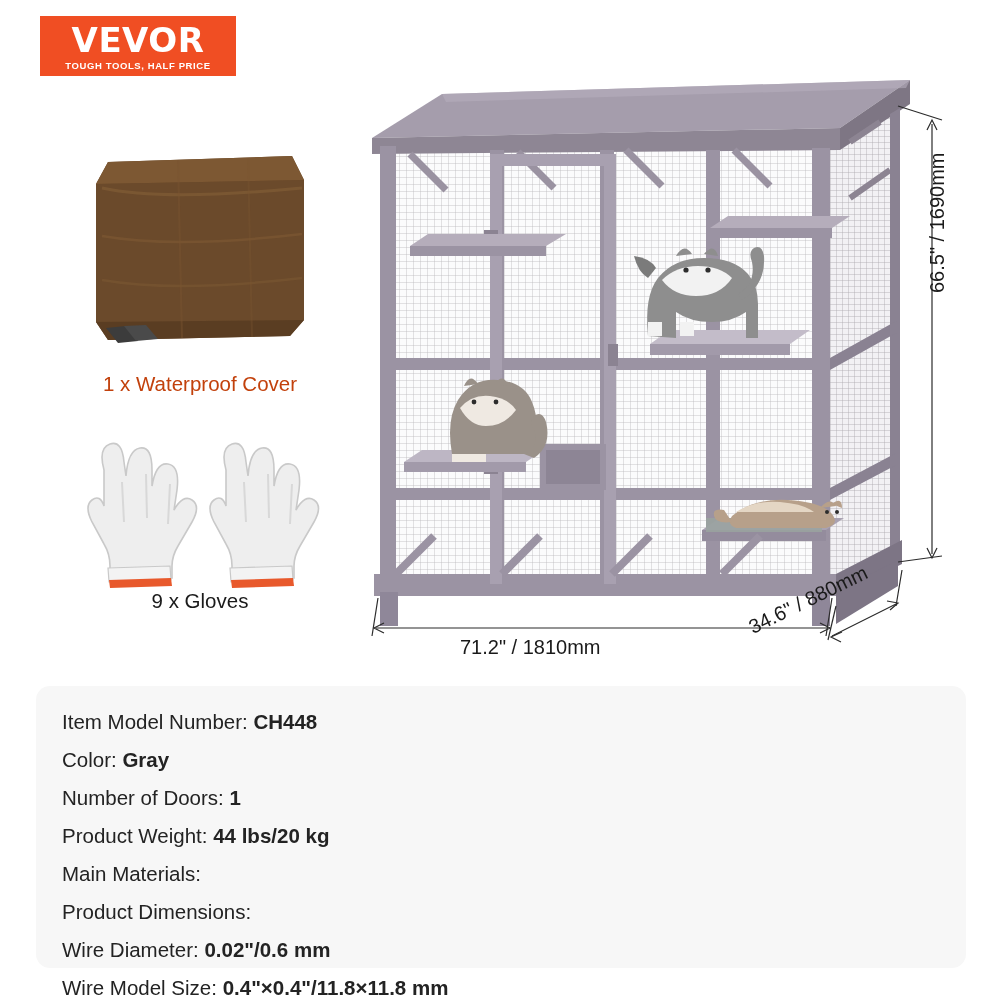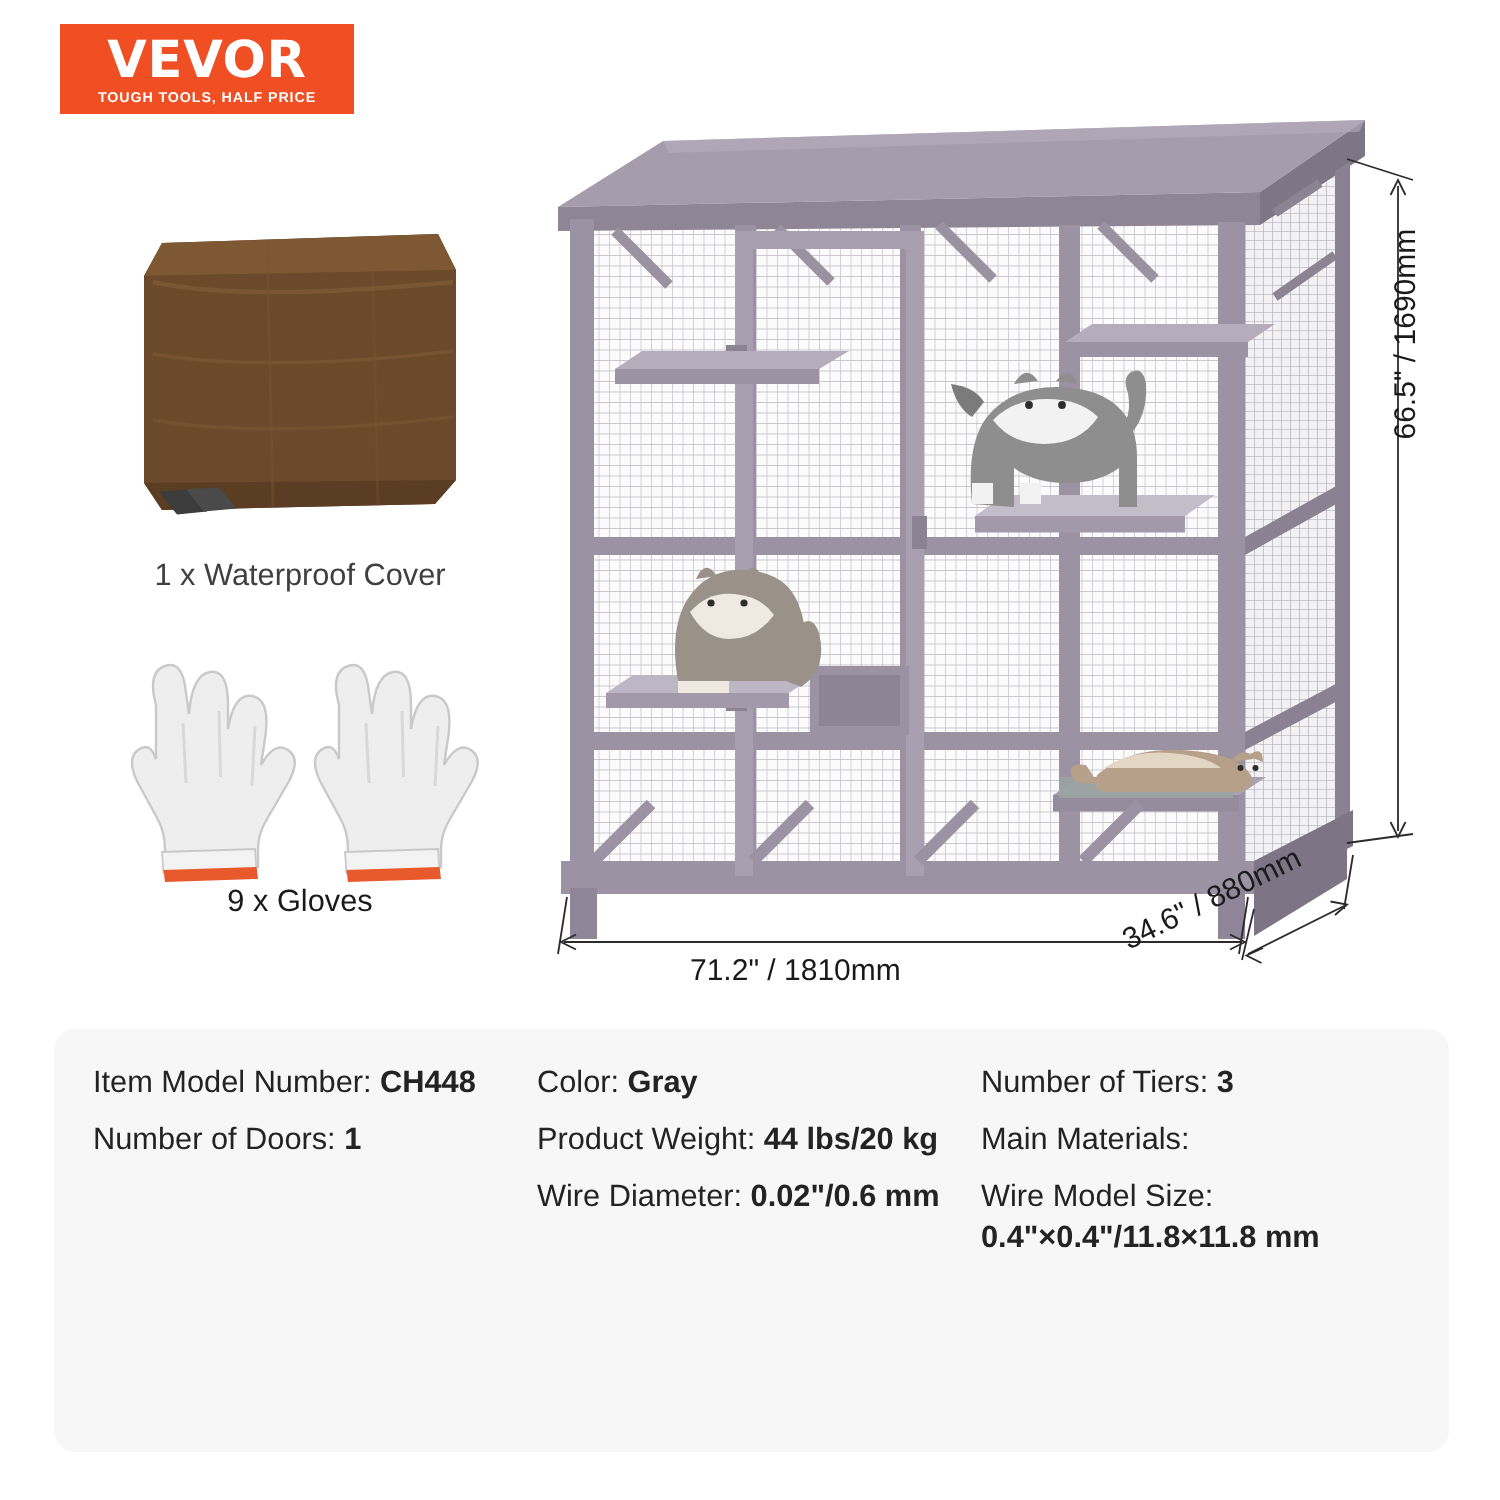--- a/index.html
+++ b/index.html
@@ -52,21 +52,21 @@
     width: 240px; height: 215px;
   }
   .acc-cover svg, .acc-gloves svg, .product svg { display: block; }
 
   .acc-cover-label {
     position: absolute;
     left: 40px; top: 372px;
     width: 320px;
     text-align: center;
     font-size: 20.5px;
-    color: #404040;
+    color: #c2410c;
   }
 
   .acc-gloves {
     position: absolute;
     left: 70px; top: 430px;
     width: 250px; height: 160px;
   }
   .acc-gloves-label {
     position: absolute;
     left: 40px; top: 589px;
@@ -90,21 +90,21 @@
     width: 930px; height: 282px;
     background: #f7f7f7;
     border-radius: 14px;
   }
   .spec-grid {
     position: absolute;
     left: 0; top: 0;
     width: 100%; height: 100%;
     padding: 22px 26px 16px 26px;
     display: grid;
-    grid-template-columns: 1fr 1fr 1fr;
+    grid-template-columns: 1fr;
     grid-auto-rows: min-content;
     row-gap: 11px;
     column-gap: 10px;
   }
   .spec-item {
     font-size: 20.5px;
     color: #232323;
     line-height: 1.32;
   }
   .spec-item .k { font-weight: 400; }
@@ -343,35 +343,32 @@
     <div class="spec-grid">
 
       <div class="spec-item">
         <span class="k">Item Model Number: </span><span class="v">CH448</span>
       </div>
       <div class="spec-item">
         <span class="k">Color: </span><span class="v">Gray</span>
       </div>
 
       <div class="spec-item">
-        <span class="k">Number of Tiers: </span><span class="v">3</span>
-      </div>
-      <div class="spec-item">
         <span class="k">Number of Doors: </span><span class="v">1</span>
       </div>
 
       <div class="spec-item">
         <span class="k">Product Weight: </span><span class="v">44 lbs/20 kg</span>
       </div>
 
       <div class="spec-item stacked">
         <span class="k">Main Materials:</span>
       </div>
       <div class="spec-item stacked">
-        
+        <span class="k">Product Dimensions:</span>
       </div>
 
       <div class="spec-item">
         <span class="k">Wire Diameter: </span><span class="v">0.02"/0.6 mm</span>
       </div>
       <div class="spec-item">
         <span class="k">Wire Model Size: </span><span class="v">0.4"×0.4"/11.8×11.8 mm</span>
       </div>
 
     </div>

